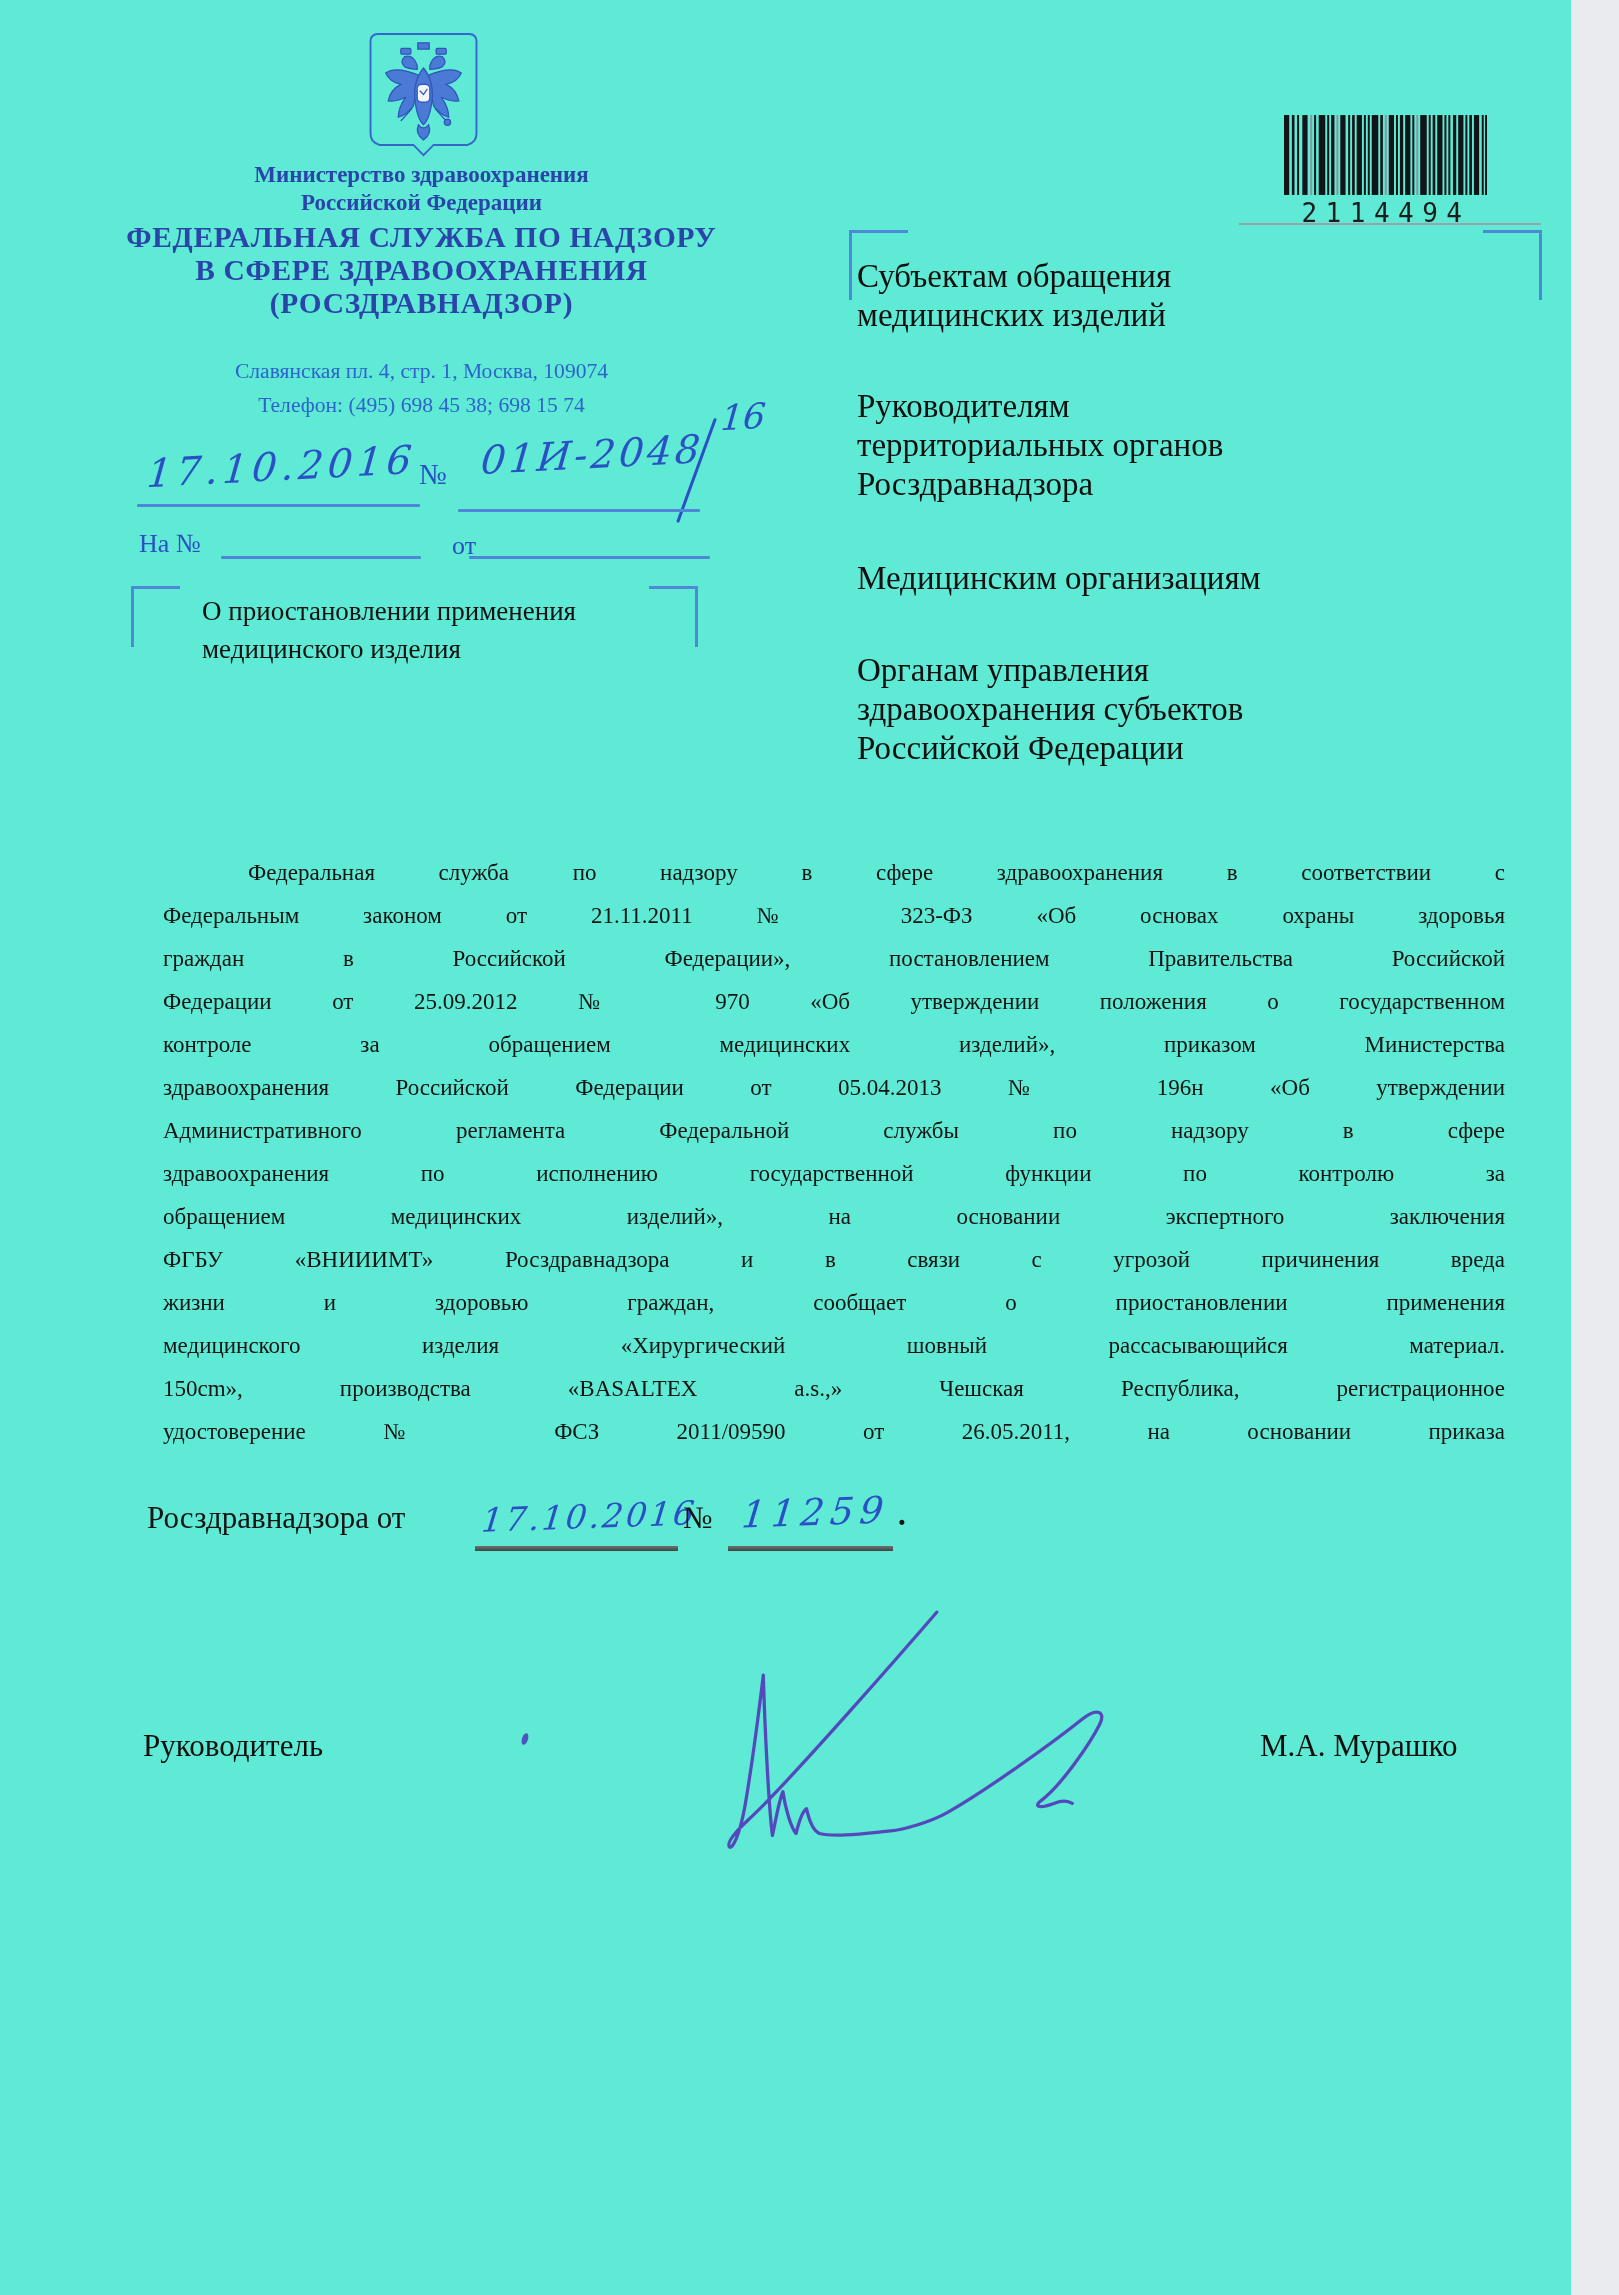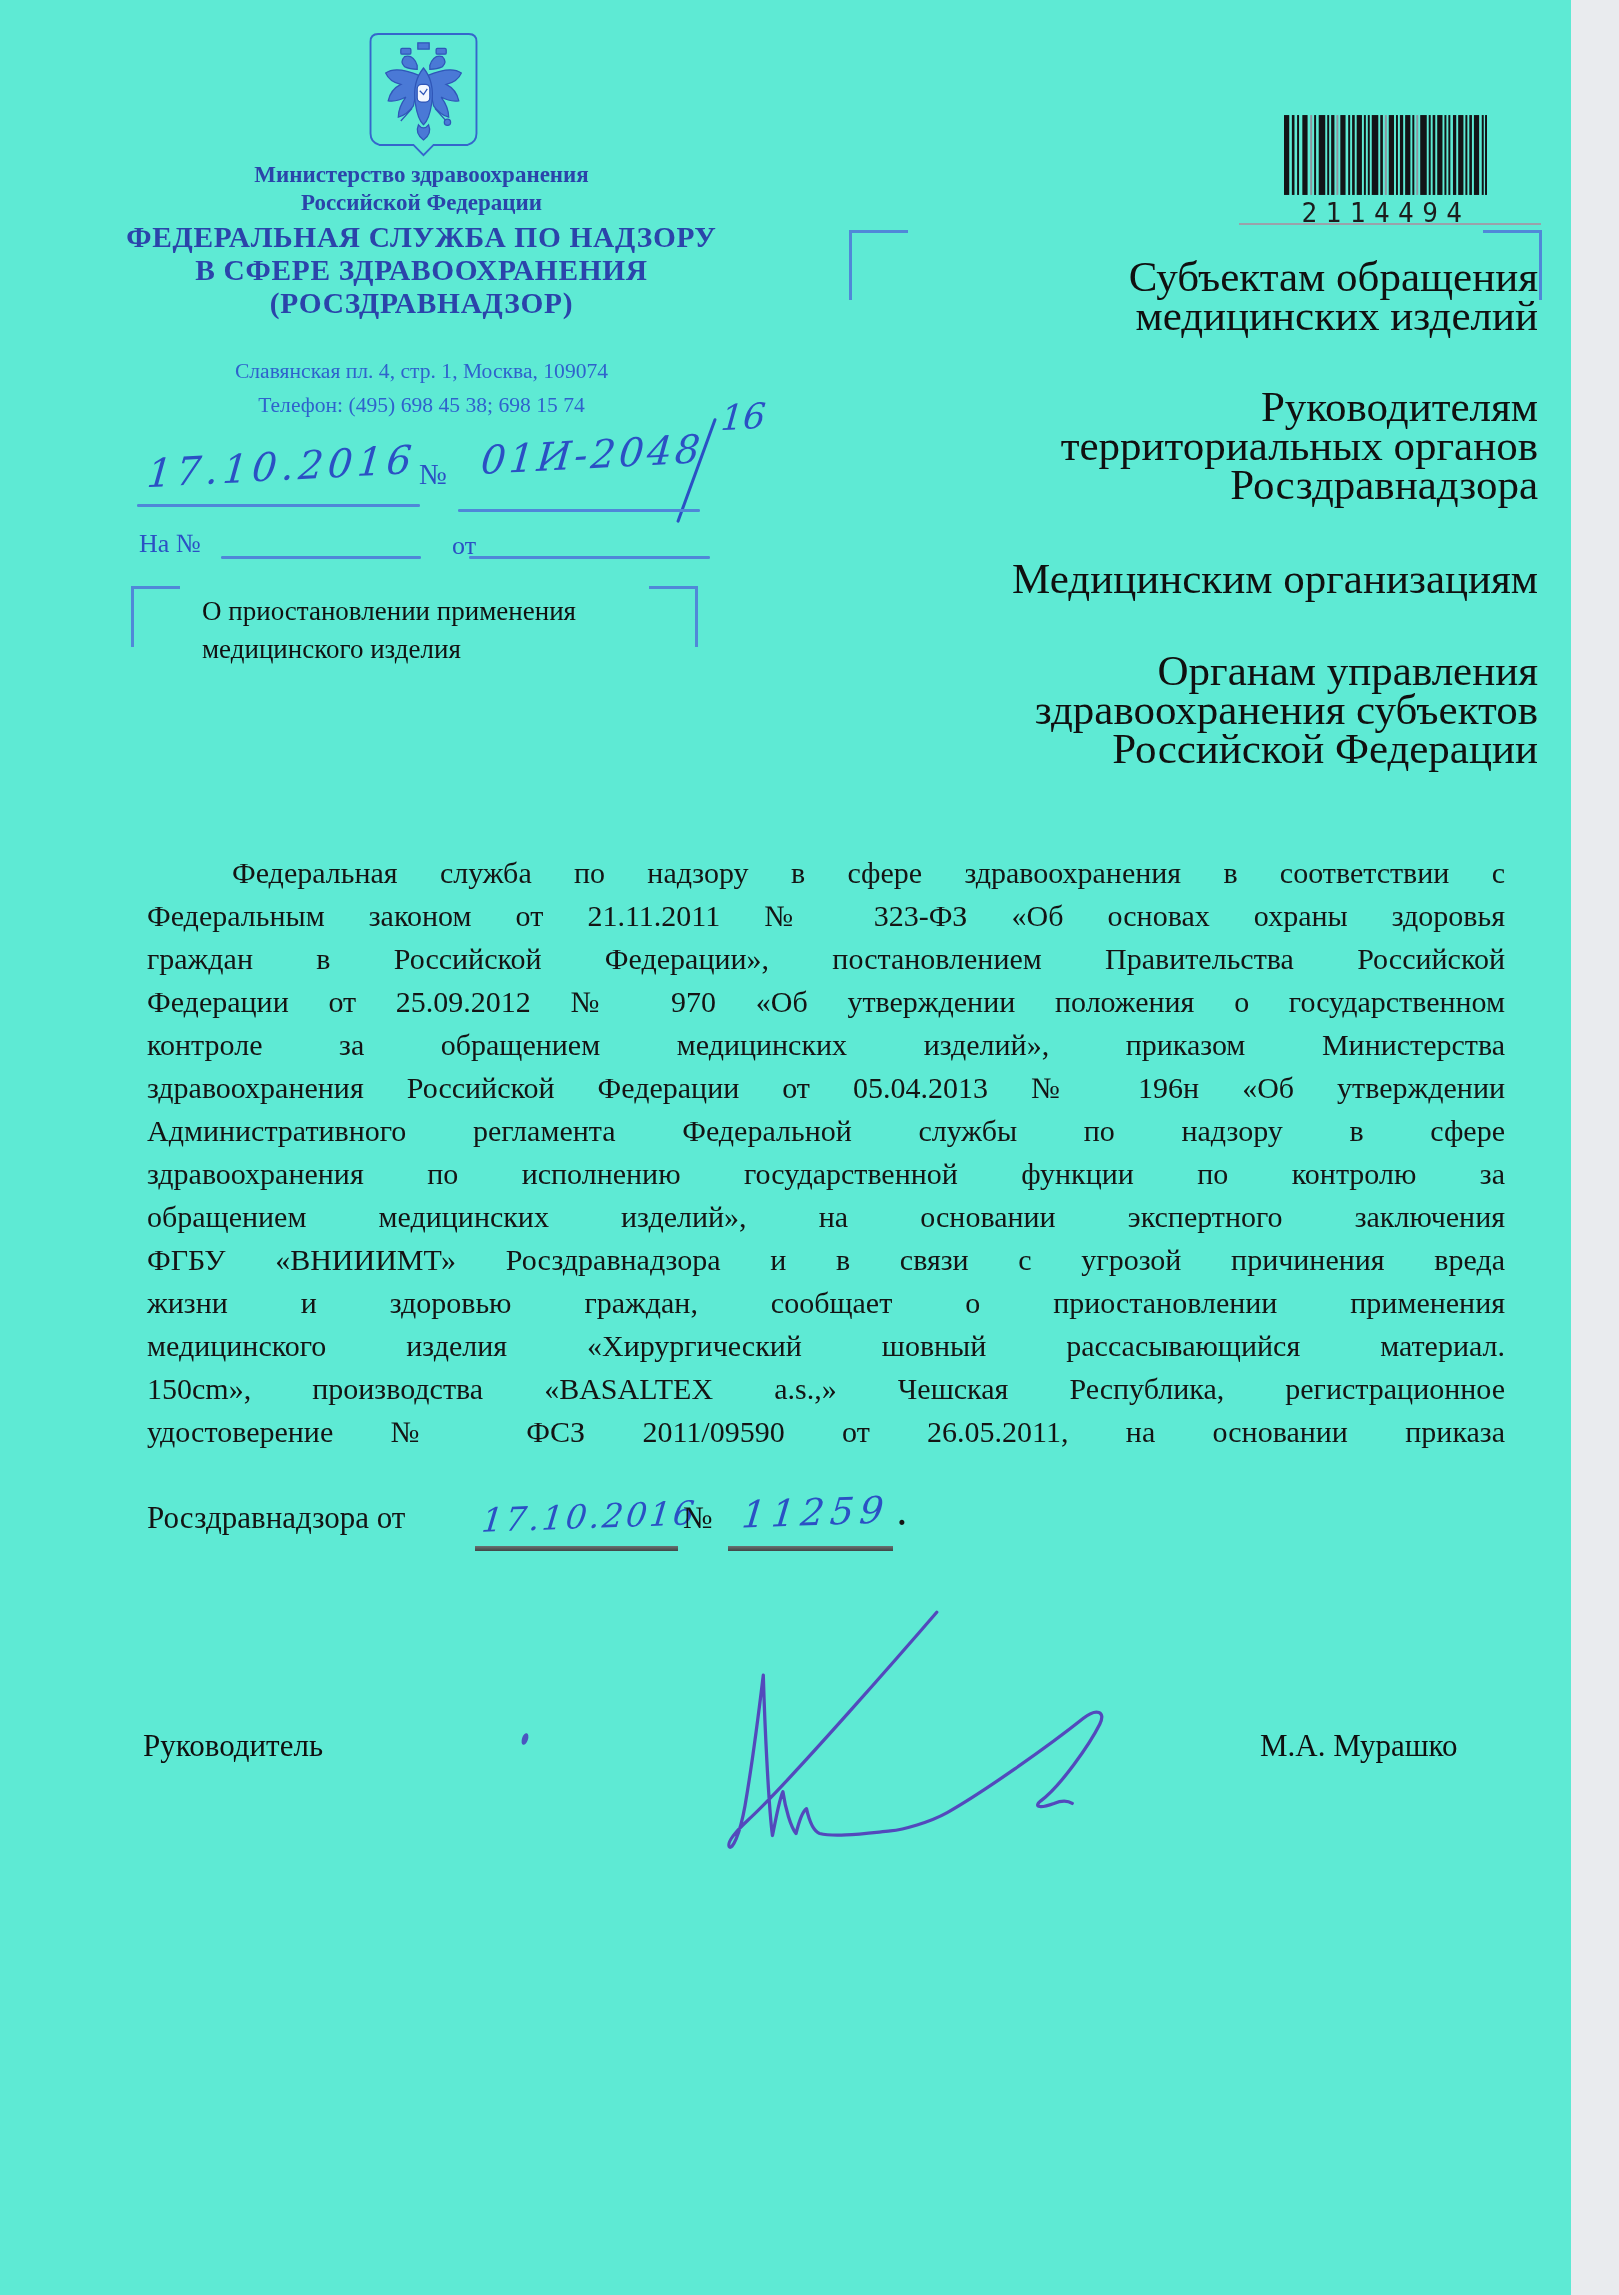--- a/index.html
+++ b/index.html
@@ -36,24 +36,24 @@
   .field-line{position:absolute;height:3.3px;background:#4f87d8;border-radius:1.3px;}
   .na-label{position:absolute;left:139px;top:529px;font-size:26px;color:#2b50c4;}
   .ot-label{position:absolute;left:452px;top:531px;font-size:26px;color:#2b50c4;}
   
   .subject{position:absolute;left:202px;top:592px;font-size:27px;line-height:38px;color:#111;}
   .bracket{position:absolute;border:0 solid #5088d8;}
   
   .barcode-wrap{position:absolute;left:1284px;top:115px;width:204px;}
   .barcode-number{margin-top:1.3px;text-align:center;font-family:"DejaVu Sans Mono", monospace;font-size:26px;letter-spacing:8.5px;color:#1c1c1c;}
   .gray-rule{position:absolute;left:1239px;top:223px;width:302px;height:2px;background:#9aa2aa;}
-  .recipient{position:absolute;left:857px;width:681px;text-align:right;font-size:43px;line-height:39px;color:#101010;}
+  .recipient{position:absolute;left:857px;width:681px;text-align:left;font-size:33px;line-height:39px;color:#101010;}
   
   .body-text{position:absolute;left:147px;top:851px;width:1358px;}
-  .bline{font-size:30px;line-height:43px;text-align:justify;text-align-last:justify;white-space:nowrap;}
+  .bline{font-size:23px;line-height:43px;text-align:justify;text-align-last:justify;white-space:nowrap;margin-left:16px;}
   .bline.indent{text-indent:85px;}
   .last-line-frag{position:absolute;font-size:31px;color:#141414;}
   .hand-small{font-family:"DejaVu Serif", serif;font-style:italic;color:#2b50c4;transform:rotate(-2deg) skewX(-8deg);display:inline-block;white-space:nowrap;}
   .dark-underline{position:absolute;height:5.2px;background:linear-gradient(#6a7272,#3f4646);}
   
   .sig-title{position:absolute;left:143px;top:1728px;font-size:31px;color:#0f0f0f;}
   .sig-name{position:absolute;left:1260px;top:1728px;font-size:31px;color:#0f0f0f;}
   .sig-svg{position:absolute;left:707px;top:1590px;}
   .ink-dot{position:absolute;left:522px;top:1733px;width:5.9px;height:11.8px;background:#4a55c0;border-radius:50%;transform:rotate(18deg);}
 </style>

